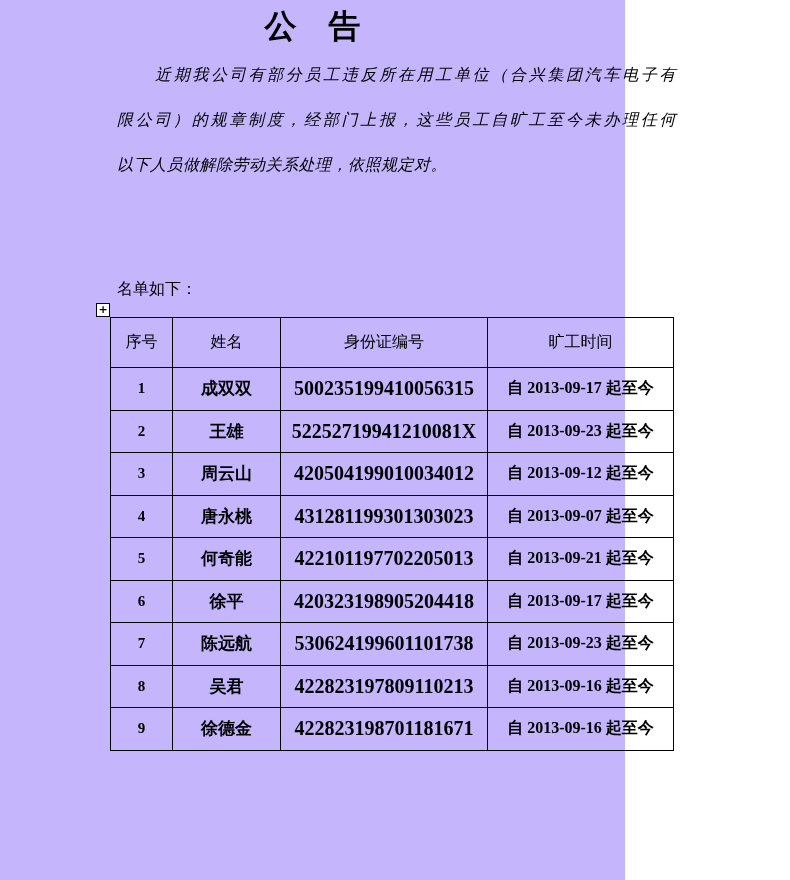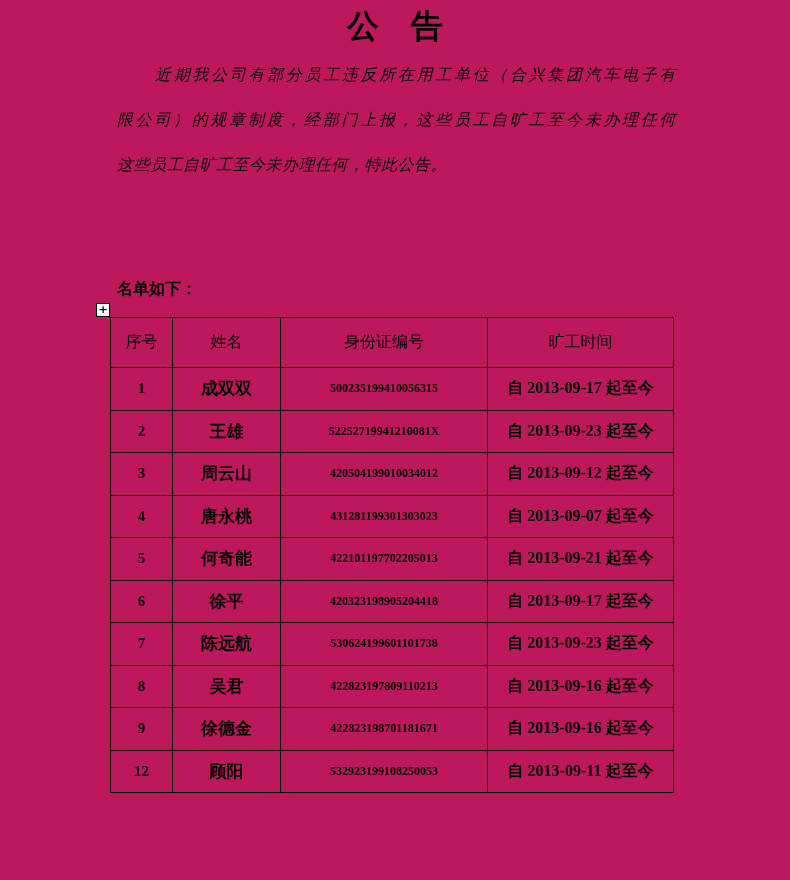--- a/index.html
+++ b/index.html
@@ -5,22 +5,22 @@
   * { margin: 0; padding: 0; box-sizing: border-box; }
   html, body { background: #ffffff; }
   body {
     width: 790px; height: 880px;
     font-family: "Liberation Serif", "DejaVu Serif", serif;
     color: #000000;
     overflow: hidden;
   }
   .page {
     position: relative;
-    width: 790px; height: 880px;
-    background: #be185d;
+    width: 625px; height: 880px;
+    background: #c4b5fd;
   }
   .doc-title {
     position: absolute;
     top: 4px; left: 0;
     width: 100%;
     text-align: center;
     font-size: 32px;
     font-weight: bold;
     line-height: 44px;
   }
@@ -33,21 +33,21 @@
     letter-spacing: 0.5px;
     font-style: italic;
   }
   .pline { height: 45px; white-space: nowrap; }
   .pline.just { text-align: justify; text-align-last: justify; white-space: normal; }
   .pline.first { padding-left: 38px; }
   .list-label {
     position: absolute;
     left: 117px; top: 277px;
     font-size: 16px;
-    font-weight: bold;
+    font-weight: normal;
     line-height: 24px;
   }
   .table-handle {
     position: absolute;
     left: 96px; top: 303px;
     width: 14px; height: 14px;
     border: 1px solid #000000;
     background: #ffffff;
     text-align: center;
     cursor: move;
@@ -81,34 +81,34 @@
   }
   .notice-table thead tr { height: 50px; }
   .notice-table tbody tr { height: 42.5px; }
   .notice-table th {
     font-weight: normal;
     font-size: 16px;
   }
   .notice-table td { font-weight: bold; }
   td.col-no   { font-size: 15px; }
   td.col-name { font-size: 17px; }
-  td.col-id   { font-size: 12px; }
+  td.col-id   { font-size: 20px; }
   td.col-period { font-size: 16px; }
 </style>
 </head>
 <body>
 
 <div class="page">
 
   <h1 class="doc-title">公　告</h1>
 
   <div class="body-text">
     <div class="pline just first">近期我公司有部分员工违反所在用工单位（合兴集团汽车电子有</div>
     <div class="pline just">限公司）的规章制度，经部门上报，这些员工自旷工至今未办理任何</div>
-    <div class="pline">这些员工自旷工至今未办理任何，特此公告。</div>
+    <div class="pline">以下人员做解除劳动关系处理，依照规定对。</div>
   </div>
 
   <div class="list-label">名单如下：</div>
 
   <div class="table-handle" title="">
     <span class="handle-glyph">+</span>
   </div>
 
   <table class="notice-table">
     <colgroup>
@@ -173,22 +173,16 @@
           <td class="col-name">吴君</td>
           <td class="col-id">422823197809110213</td>
           <td class="col-period">自 2013-09-16 起至今</td>
         </tr>
         <tr>
           <td class="col-no">9</td>
           <td class="col-name">徐德金</td>
           <td class="col-id">422823198701181671</td>
           <td class="col-period">自 2013-09-16 起至今</td>
         </tr>
-        <tr>
-          <td class="col-no">12</td>
-          <td class="col-name">顾阳</td>
-          <td class="col-id">532923199108250053</td>
-          <td class="col-period">自 2013-09-11 起至今</td>
-        </tr>
       </tbody>
   </table>
 
 </div>
 
 </body></html>

